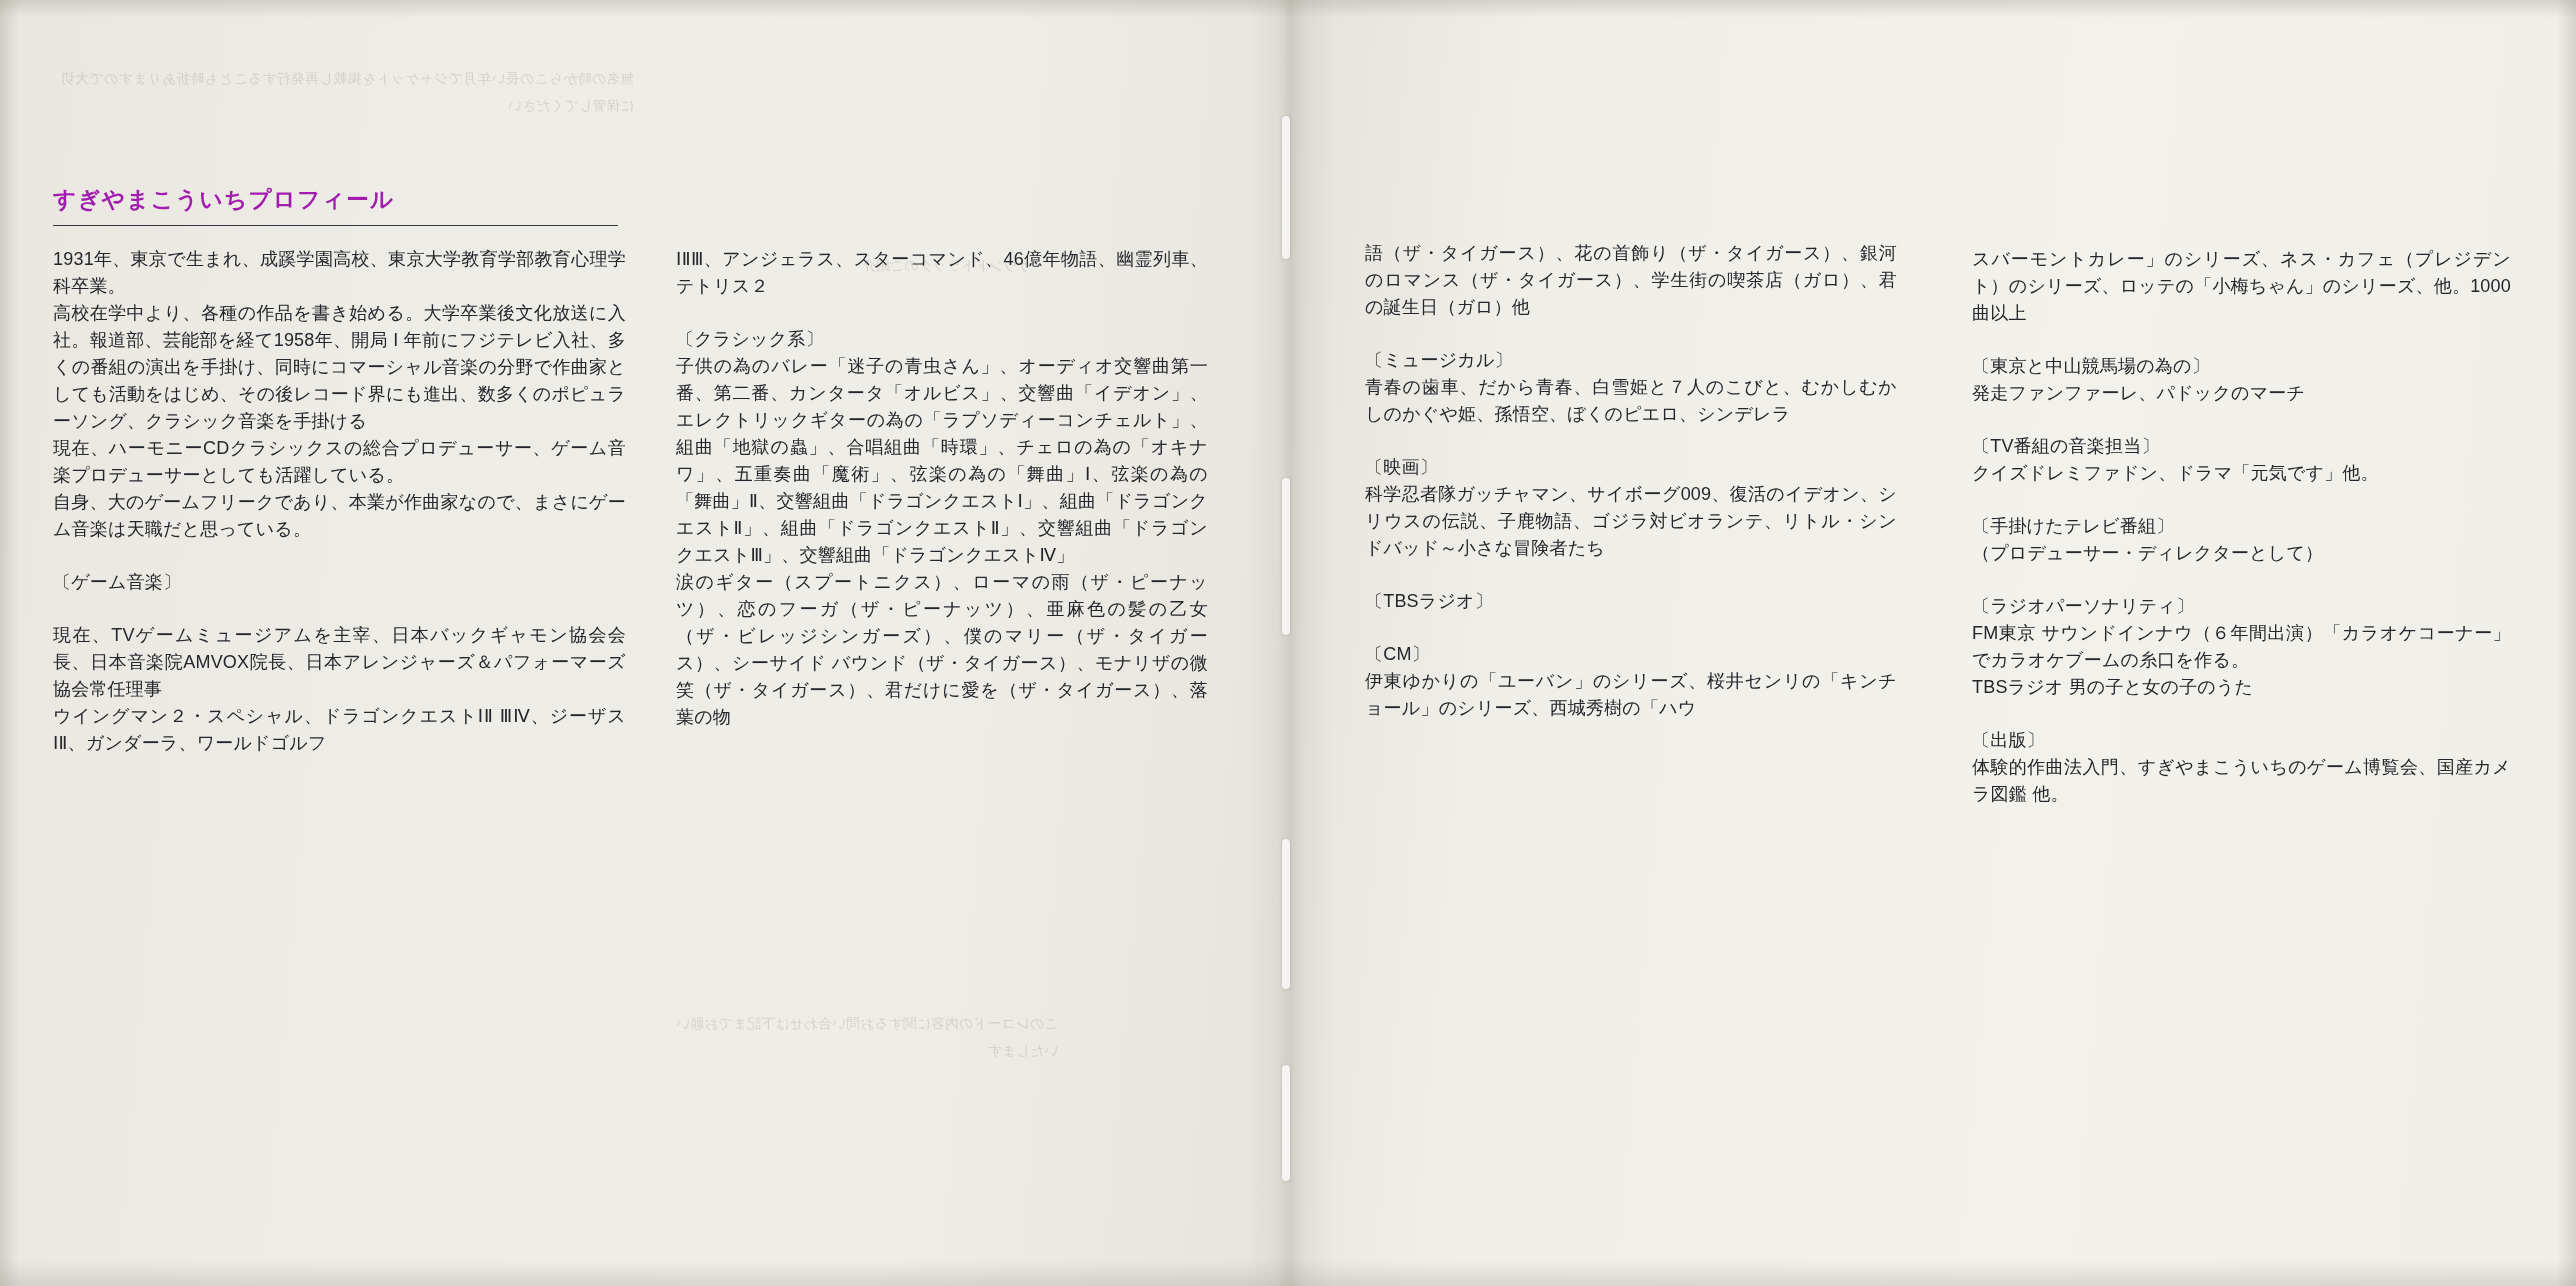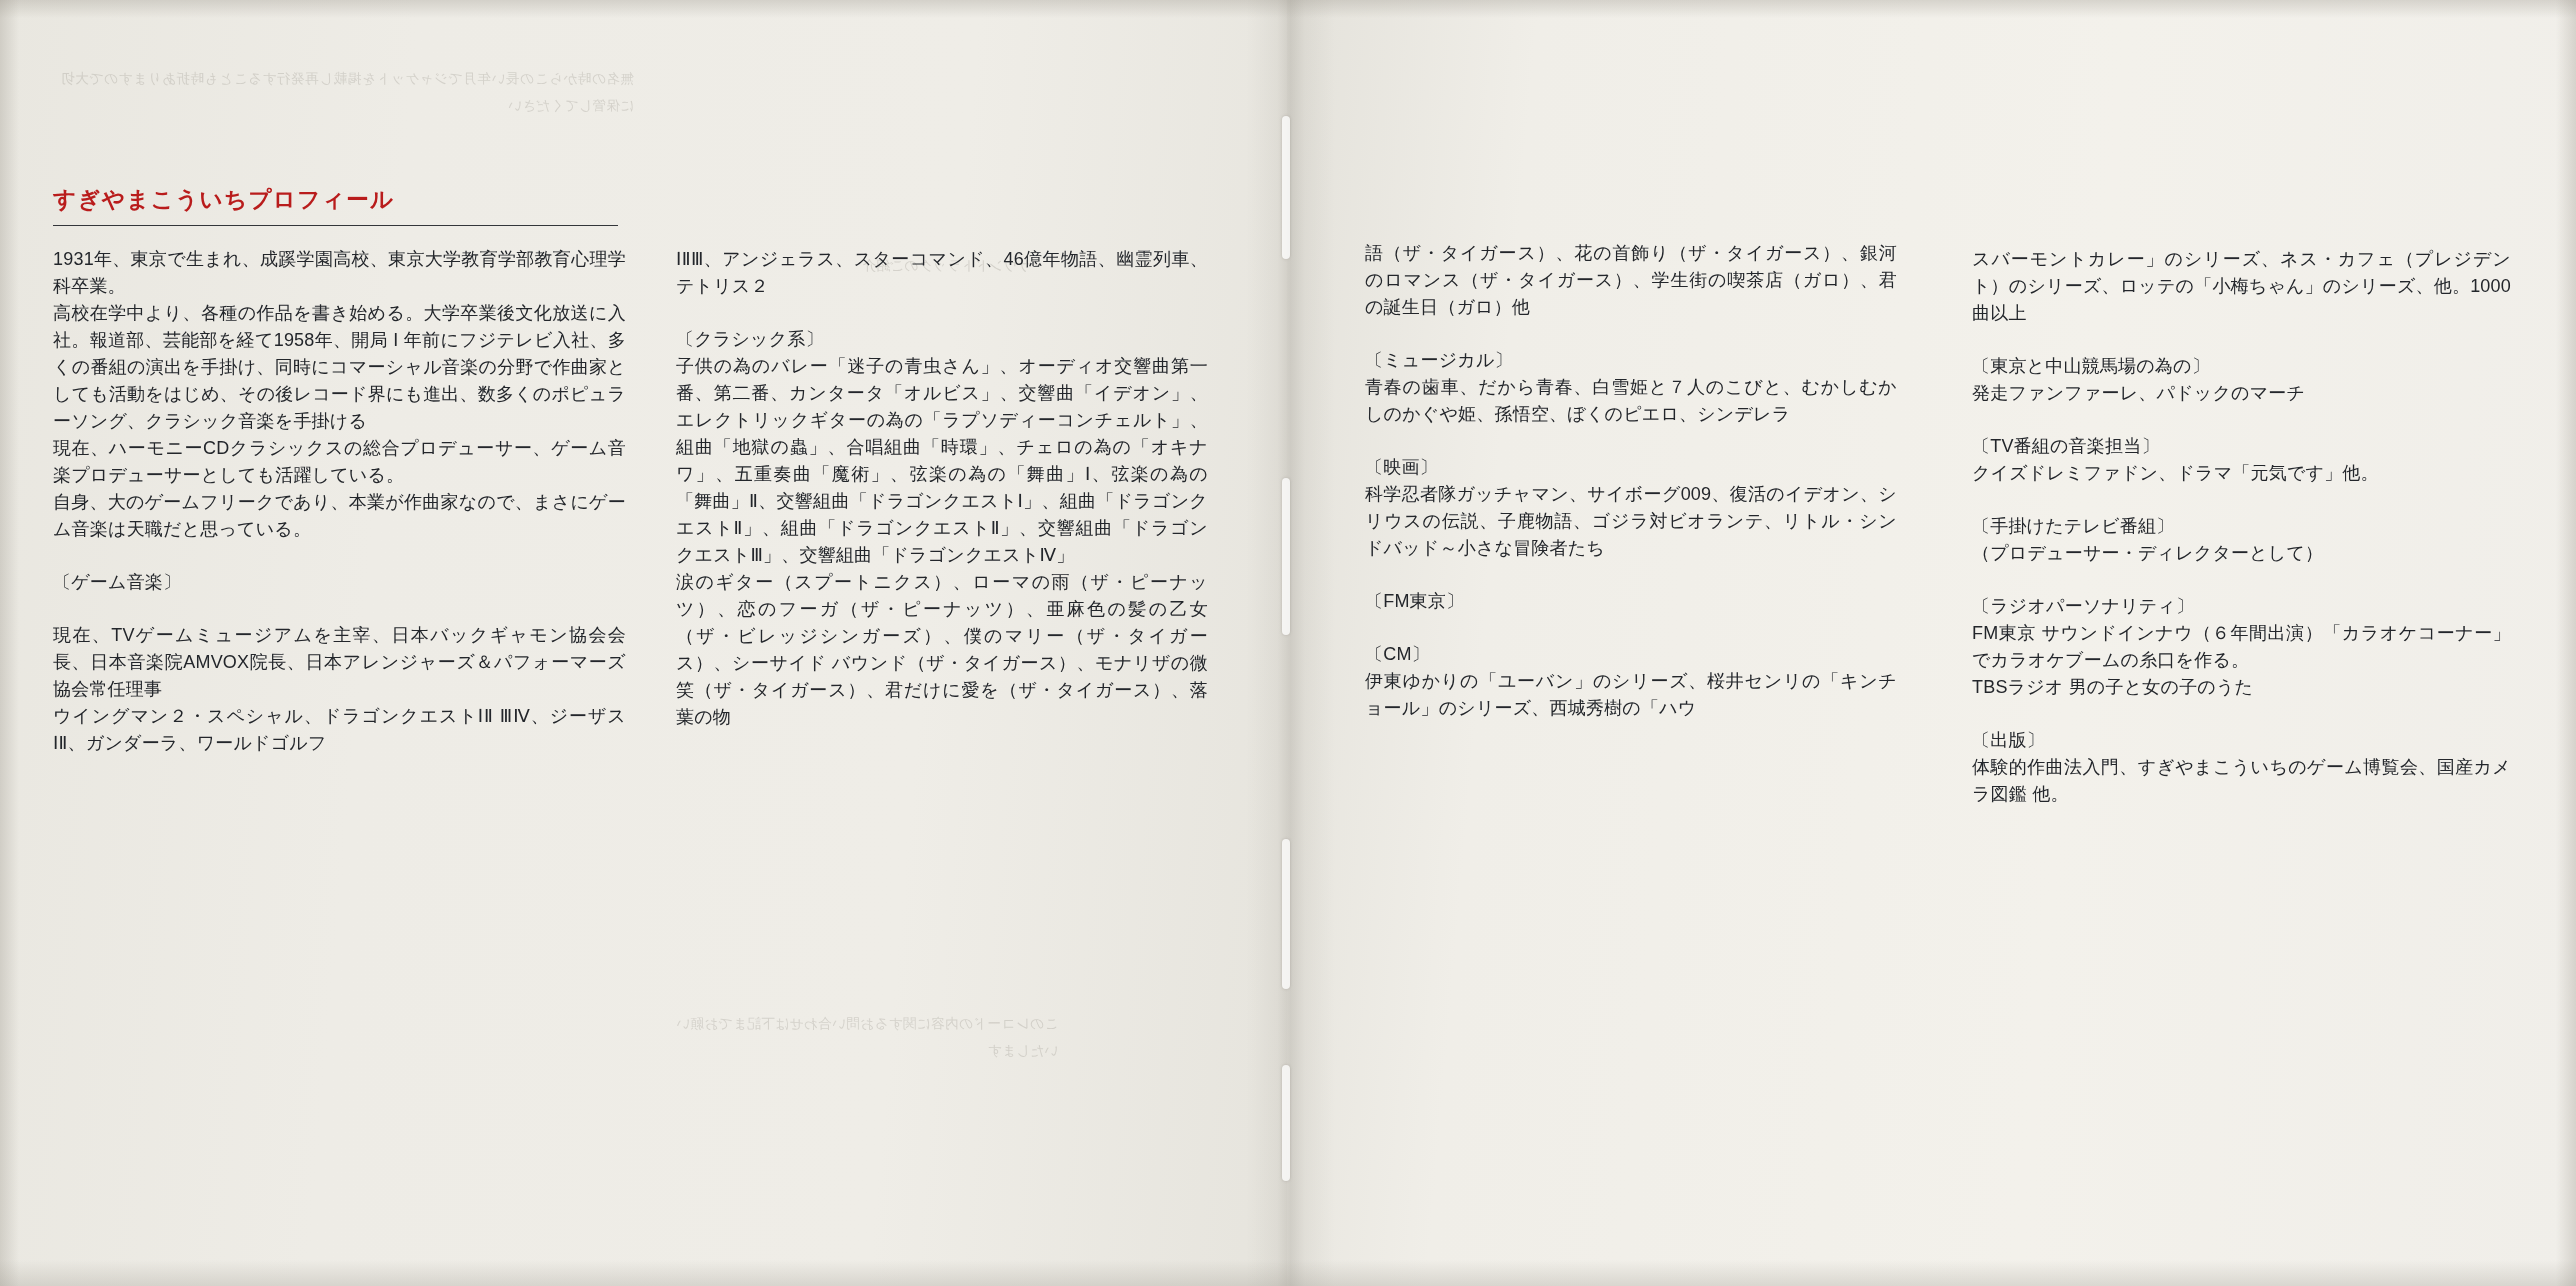--- a/index.html
+++ b/index.html
@@ -64,21 +64,21 @@
     margin: 0;
   }
   .col p.gap-before {
     margin-top: 26px;
   }
   .title {
     position: absolute;
     font-size: 22.5px;
     font-weight: bold;
     letter-spacing: 1.4px;
-    color: #b91c1c;
+    color: #a21caf;
     white-space: nowrap;
   }
   .title-rule {
     position: absolute;
     height: 1.4px;
     background: #33363a;
   }
   
   .ghost {
     position: absolute;
@@ -148,21 +148,21 @@
     <p>子供の為のバレー「迷子の青虫さん」、オーディオ交響曲第一番、第二番、カンタータ「オルビス」、交響曲「イデオン」、エレクトリックギターの為の「ラプソディーコンチェルト」、組曲「地獄の蟲」、合唱組曲「時環」、チェロの為の「オキナワ」、五重奏曲「魔術」、弦楽の為の「舞曲」Ⅰ、弦楽の為の「舞曲」Ⅱ、交響組曲「ドラゴンクエストⅠ」、組曲「ドラゴンクエストⅡ」、組曲「ドラゴンクエストⅡ」、交響組曲「ドラゴンクエストⅢ」、交響組曲「ドラゴンクエストⅣ」</p>
     <p>涙のギター（スプートニクス）、ローマの雨（ザ・ピーナッツ）、恋のフーガ（ザ・ピーナッツ）、亜麻色の髪の乙女（ザ・ビレッジシンガーズ）、僕のマリー（ザ・タイガース）、シーサイド バウンド（ザ・タイガース）、モナリザの微笑（ザ・タイガース）、君だけに愛を（ザ・タイガース）、落葉の物</p>
   </div>
 
   <div class="col" style="left:1365px; top:240px; width:532px;">
     <p>語（ザ・タイガース）、花の首飾り（ザ・タイガース）、銀河のロマンス（ザ・タイガース）、学生街の喫茶店（ガロ）、君の誕生日（ガロ）他</p>
     <p class="gap-before">〔ミュージカル〕</p>
     <p>青春の歯車、だから青春、白雪姫と７人のこびと、むかしむかしのかぐや姫、孫悟空、ぼくのピエロ、シンデレラ</p>
     <p class="gap-before">〔映画〕</p>
     <p>科学忍者隊ガッチャマン、サイボーグ009、復活のイデオン、シリウスの伝説、子鹿物語、ゴジラ対ビオランテ、リトル・シンドバッド～小さな冒険者たち</p>
-    <p class="gap-before">〔FM東京〕</p>
+    <p class="gap-before">〔TBSラジオ〕</p>
     <p class="gap-before">〔CM〕</p>
     <p>伊東ゆかりの「ユーバン」のシリーズ、桜井センリの「キンチョール」のシリーズ、西城秀樹の「ハウ</p>
   </div>
 
   <div class="col" style="left:1972px; top:246px; width:539px;">
     <p>スバーモントカレー」のシリーズ、ネス・カフェ（プレジデント）のシリーズ、ロッテの「小梅ちゃん」のシリーズ、他。1000曲以上</p>
     <p class="gap-before">〔東京と中山競馬場の為の〕</p>
     <p>発走ファンファーレ、パドックのマーチ</p>
     <p class="gap-before">〔TV番組の音楽担当〕</p>
     <p>クイズドレミファドン、ドラマ「元気です」他。</p>

